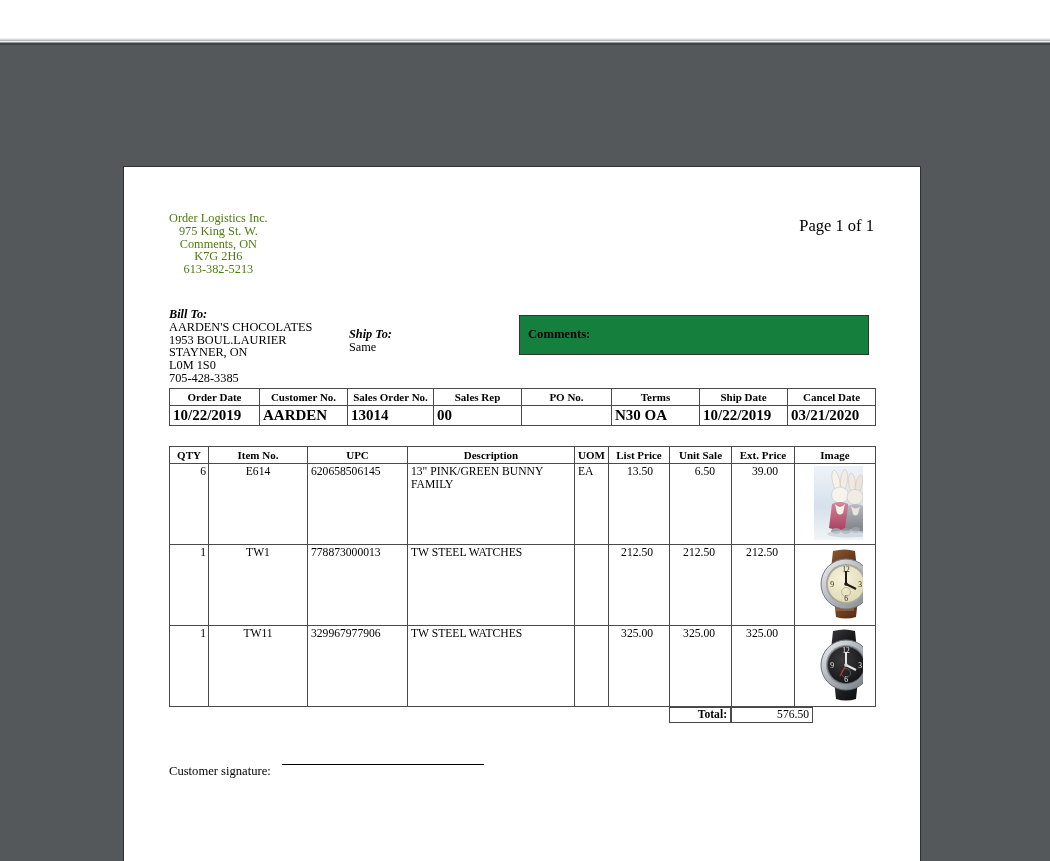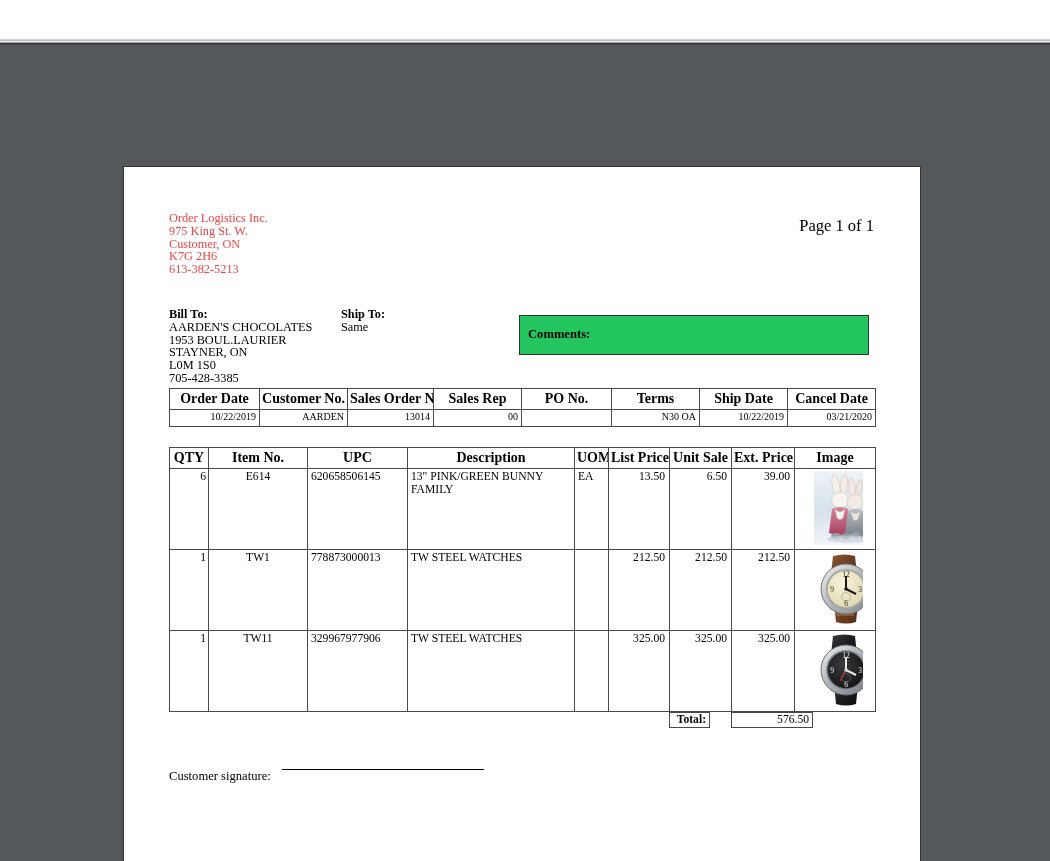--- a/index.html
+++ b/index.html
@@ -69,21 +69,22 @@
   
   .doc-head {
     position: relative;
     height: 84px;
   }
   .company-block {
     position: absolute;
     left: 0; top: 0;
     font-size: 12.3px;
     line-height: 12.8px;
-    color: #ef4444;
+    color: #4d7c0f;
+    text-align: center;
   }
   .page-number {
     position: absolute;
     right: 1px;
     top: 4px;
     font-size: 16.5px;
     color: #000;
     white-space: nowrap;
   }
 
@@ -94,33 +95,34 @@
     margin-top: 12px;
   }
   .addr-col {
     position: absolute;
     top: 0;
     font-size: 12.3px;
     line-height: 12.8px;
     color: #000;
   }
   .addr-col.bill { left: 0; }
-  .addr-col.ship { left: 172px; }
+  .addr-col.ship { left: 180px; margin-top: 20px; }
   .addr-title {
     font-weight: bold;
     display: block;
+    font-style: italic;
   }
   .comments-box {
     position: absolute;
     left: 350px;
     top: 7px;
     width: 350px;
     height: 40px;
     border: 1.5px solid #333;
-    background: #22c55e;
+    background: #15803d;
     box-sizing: border-box;
   }
   .comments-label {
     position: absolute;
     left: 8px;
     top: 11px;
     font-size: 12.6px;
     font-weight: bold;
     color: #000;
   }
@@ -136,42 +138,43 @@
   table.doc-table th,
   table.doc-table td {
     border: 1px solid #4a4a4a;
     padding: 1px 3px;
     vertical-align: top;
     overflow: hidden;
   }
   table.doc-table th {
     text-align: center;
     font-weight: bold;
-    font-size: 14px;
+    font-size: 11px;
     padding: 2px 2px;
     white-space: nowrap;
   }
 
   
   .order-info-table { margin-top: 2px; }
   .order-info-table td {
-    text-align: right;
+    text-align: left;
     height: 14px;
-    font-size: 10px;
+    font-size: 15px;
+    font-weight: bold;
   }
 
   
   .items-table { margin-top: 20px; }
   .items-table td { height: 78px; }
   .items-table td.qty      { text-align: right; padding-right: 2px; }
   .items-table td.itemno   { text-align: center; }
   .items-table td.upc      { text-align: left; }
   .items-table td.desc     { text-align: left; }
   .items-table td.uom      { text-align: left; }
-  .items-table td.num      { text-align: right; padding-right: 4px; }
+  .items-table td.num      { text-align: right; padding-right: 16px; }
   .items-table td.imgcell  { padding: 0; text-align: center; vertical-align: top; }
 
   
   .total-strip {
     position: relative;
     width: 706px;
     height: 16px;
     margin-top: 0px;
   }
   .total-box {
@@ -179,21 +182,21 @@
     top: 0;
     height: 16px;
     border: 1px solid #4a4a4a;
     box-sizing: border-box;
     font-size: 11.6px;
     line-height: 14px;
     color: #000;
   }
   .total-label-box {
     left: 500px;
-    width: 41px;
+    width: 62px;
     text-align: right;
     padding-right: 3px;
     font-weight: bold;
   }
   .total-value-box {
     left: 562px;
     width: 82px;
     text-align: right;
     padding-right: 3px;
   }
@@ -240,21 +243,21 @@
 
   <div class="viewer-canvas">
 
     <div class="page-sheet">
       <div class="page-inner">
 
         <div class="doc-head">
           <div class="company-block">
             <div>Order Logistics Inc.</div>
             <div>975 King St. W.</div>
-            <div>Customer, ON</div>
+            <div>Comments, ON</div>
             <div>K7G 2H6</div>
             <div>613-382-5213</div>
           </div>
           <div class="page-number">Page 1 of 1</div>
         </div>
 
         <div class="addr-row">
           <div class="addr-col bill">
             <span class="addr-title">Bill To:</span>
             <div>AARDEN'S CHOCOLATES</div>

